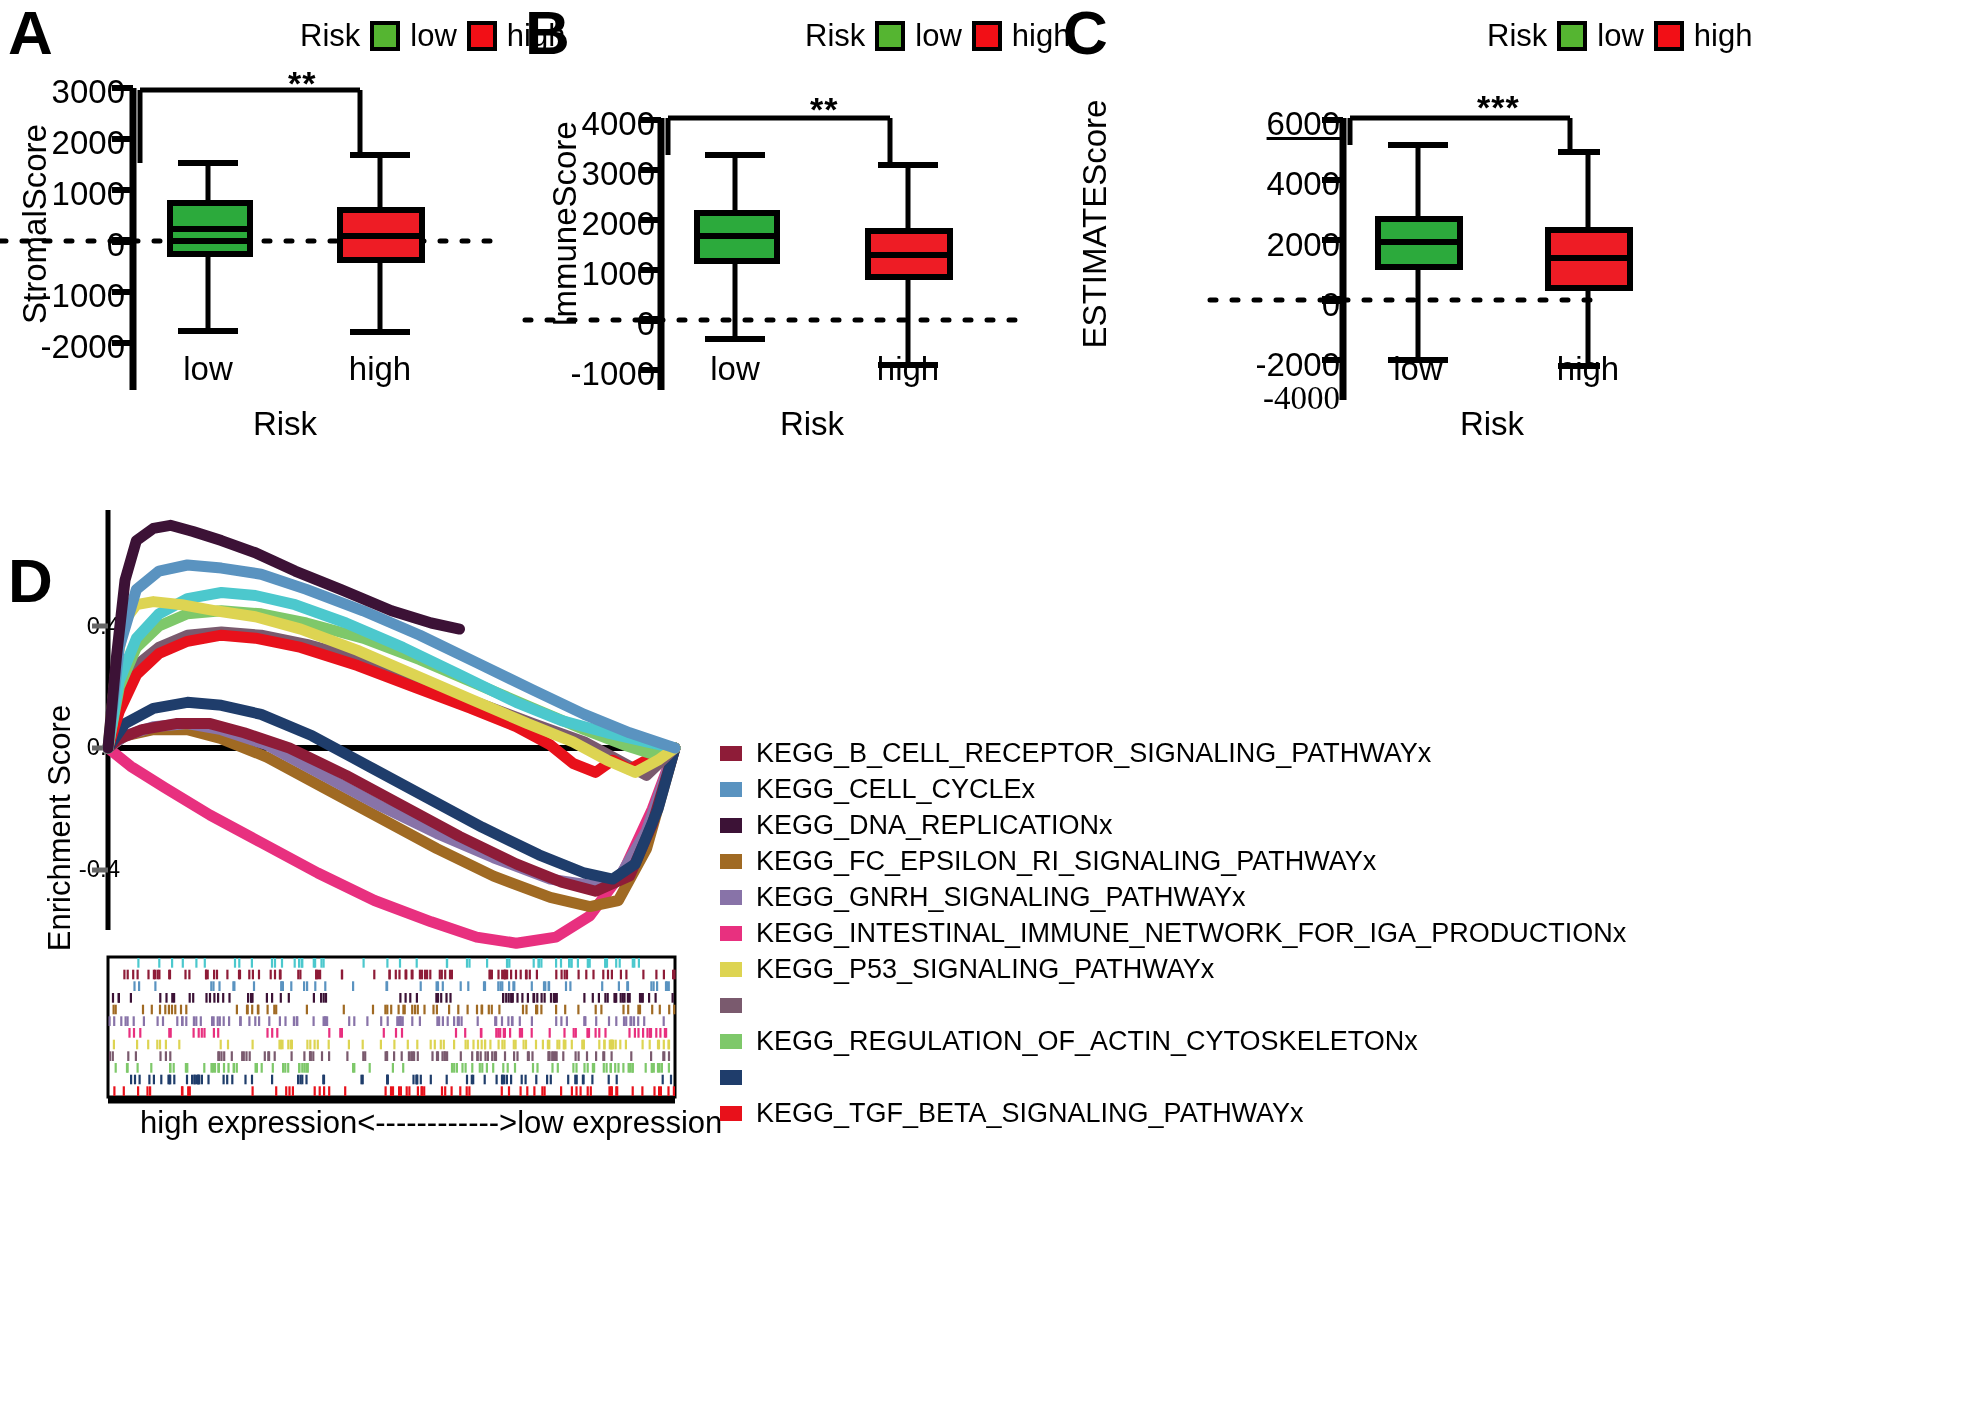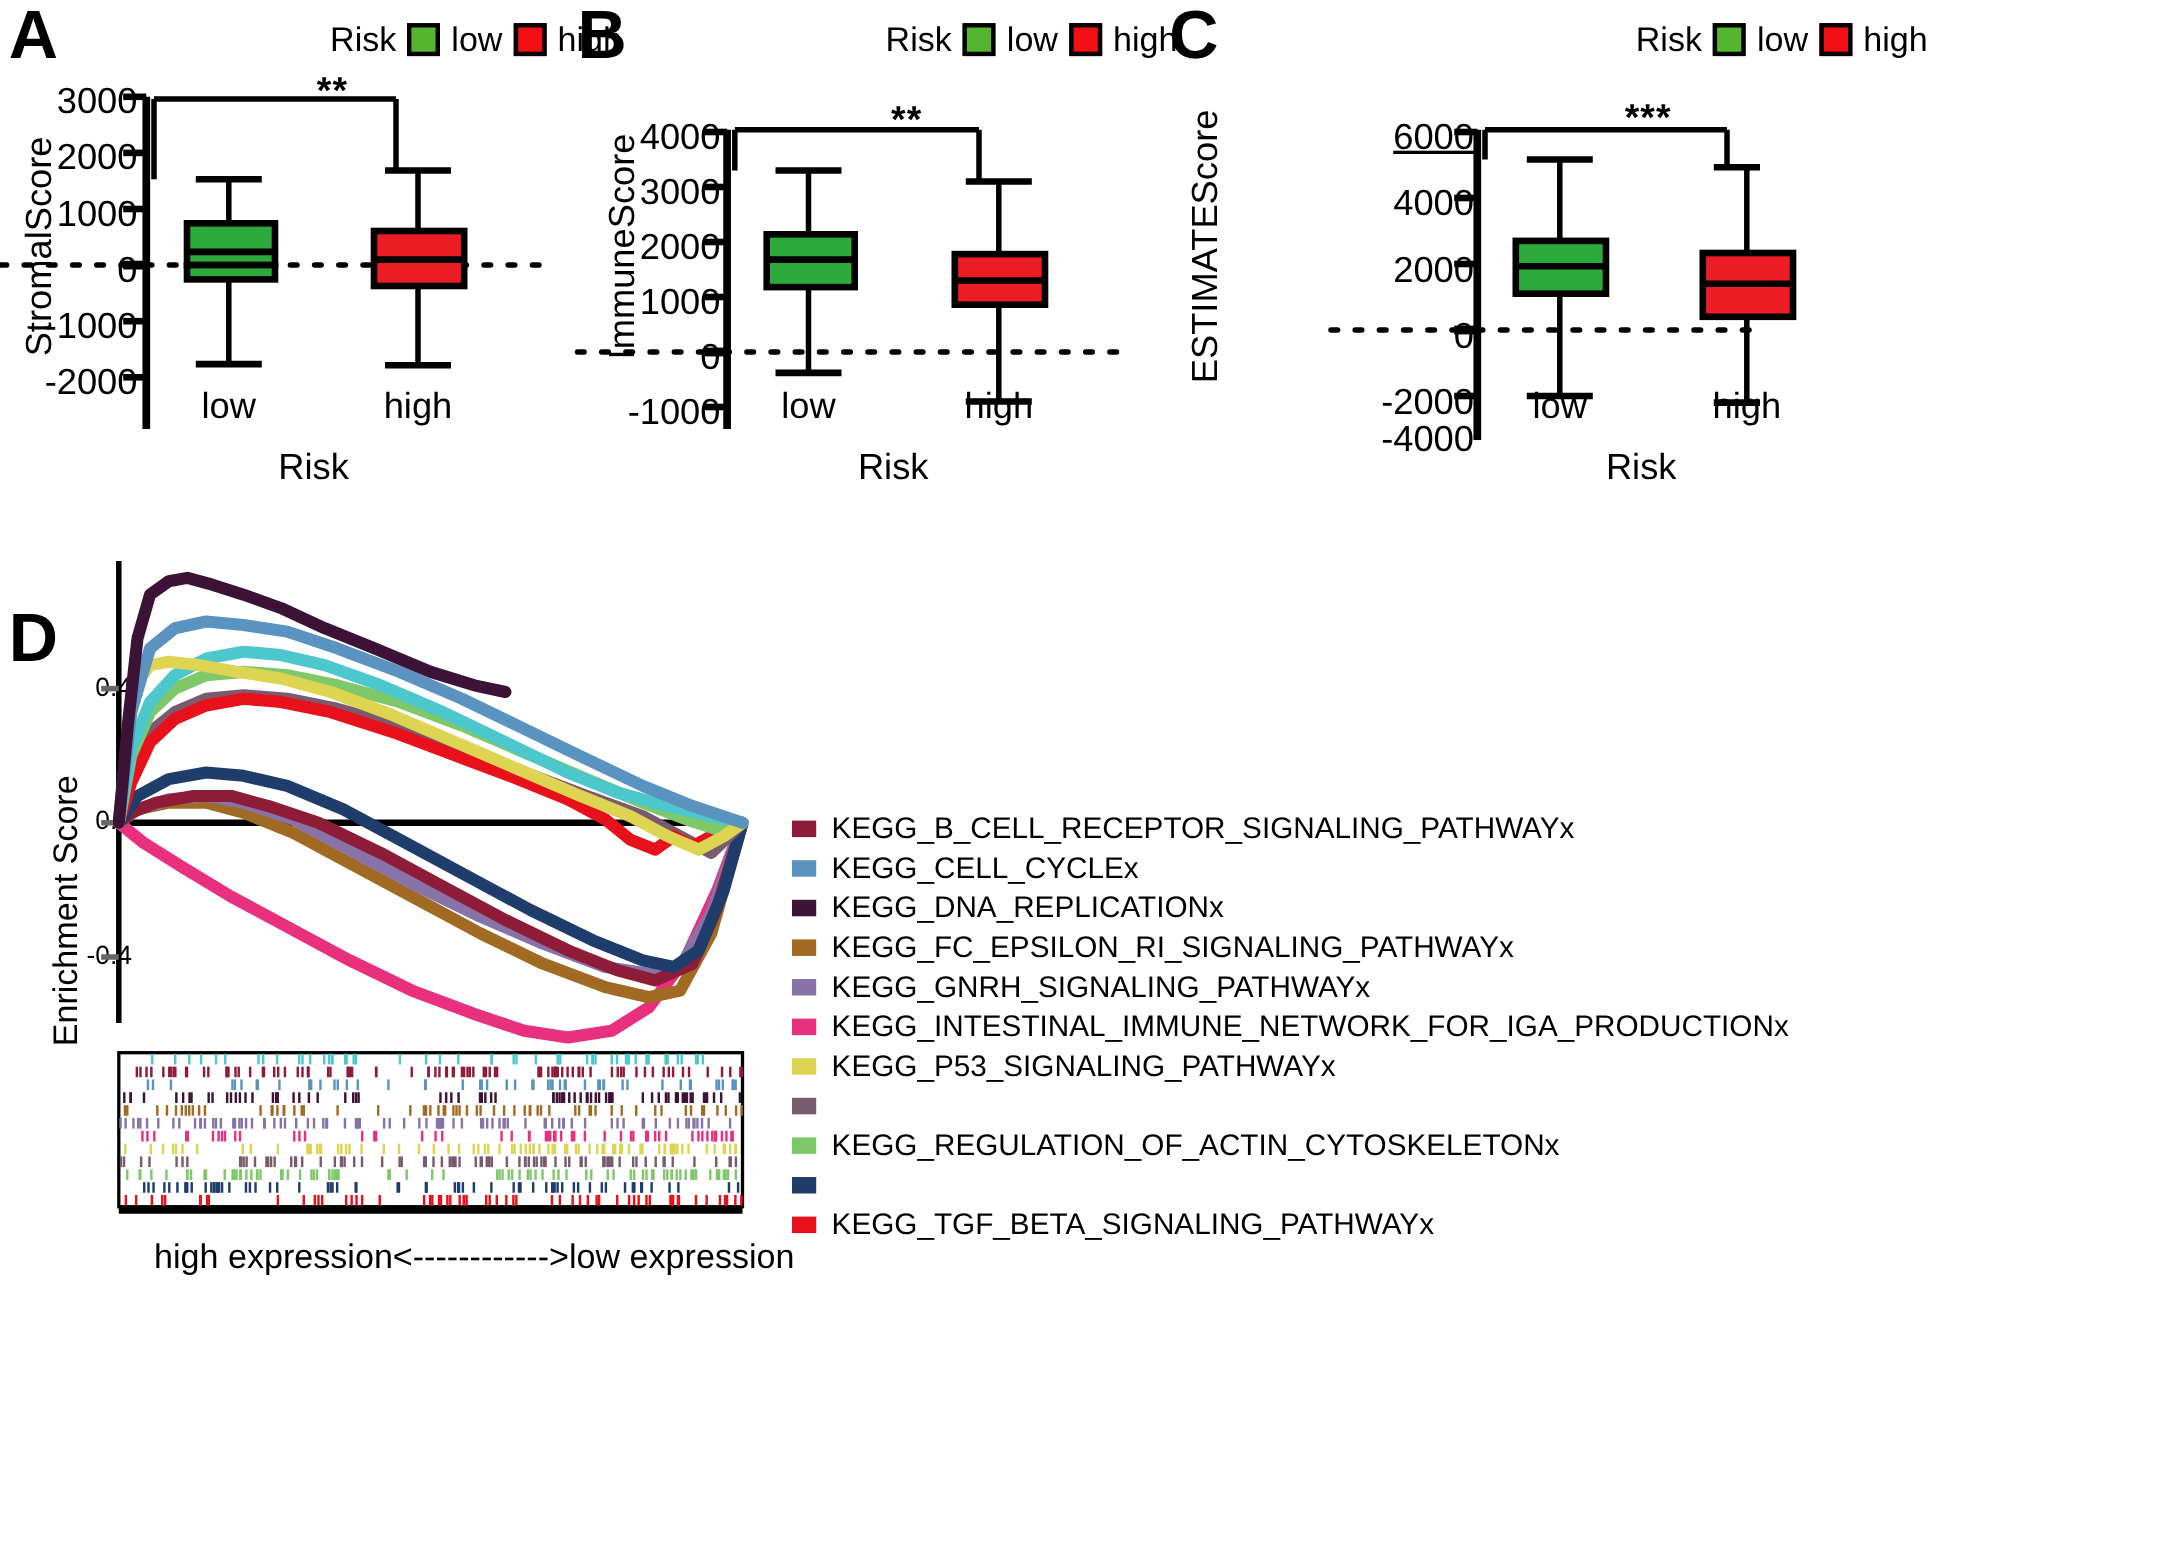--- a/index.html
+++ b/index.html
@@ -140,21 +140,21 @@
   <span class="lab">high</span>
 </div>
 
 <div class="box-panel" style="left:1040px;top:60px;width:560px;height:350px;">
   <div class="axis-title-y" style="left:-100px;top:145px;width:310px;text-align:center;transform:rotate(-90deg);">ESTIMATEScore</div>
   <div class="tick-label" style="left:185px;top:45px;width:115px;text-decoration:underline;">6000</div>
   <div class="tick-label" style="left:185px;top:105px;width:115px;">4000</div>
   <div class="tick-label" style="left:185px;top:166px;width:115px;">2000</div>
   <div class="tick-label" style="left:185px;top:226px;width:115px;">0</div>
   <div class="tick-label" style="left:173px;top:286px;width:127px;">-2000</div>
-  <div class="tick-label" style="left:173px;top:320px;width:127px;">-4000</div>
+  <div class="tick-label" style="left:173px;top:320px;width:127px;font-family:Liberation Serif, serif;">-4000</div>
   <div class="sig" style="left:437px;top:28px;">***</div>
   <svg width="560" height="350">
     <line x1="170" y1="240" x2="560" y2="240" stroke="#000" stroke-width="5" stroke-dasharray="6,16" stroke-linecap="round"></line>
     <line x1="310" y1="58" x2="310" y2="85" stroke="#000" stroke-width="5"></line>
     <line x1="310" y1="58" x2="530" y2="58" stroke="#000" stroke-width="5"></line>
     <line x1="530" y1="58" x2="530" y2="92" stroke="#000" stroke-width="5"></line>
     <line x1="303" y1="58" x2="303" y2="340" stroke="#000" stroke-width="7"></line>
     <line x1="303" y1="60" x2="282" y2="60" stroke="#000" stroke-width="6"></line>
     <line x1="303" y1="120" x2="282" y2="120" stroke="#000" stroke-width="6"></line>
     <line x1="303" y1="180" x2="282" y2="180" stroke="#000" stroke-width="6"></line>
@@ -1058,21 +1058,21 @@
       <line x1="490.8" x2="490.8" y1="131.3" y2="141.0" stroke="#e8111b" stroke-width="2.2"></line>
       <line x1="366.7" x2="366.7" y1="131.3" y2="141.0" stroke="#e8111b" stroke-width="2.2"></line>
       <line x1="306.7" x2="306.7" y1="131.3" y2="141.0" stroke="#e8111b" stroke-width="2.2"></line>
     </g>
 </svg>
 
 <svg width="600" height="20" style="position:absolute;left:100px;top:1094px;">
   <line x1="8" y1="6" x2="575" y2="6" stroke="#000" stroke-width="7"></line>
 </svg>
 
-<div class="gsea-xcaption" style="left:140px;top:1105px;margin-top:20px;">high expression&lt;------------&gt;low expression</div>
+<div class="gsea-xcaption" style="left:140px;top:1105px;">high expression&lt;------------&gt;low expression</div>
 
 <div class="gsea-legend" id="gsea-legend" style="left:720px;top:735px;">
     <div class="row">
       <span class="sw" style="background: rgb(142, 28, 56);"></span>
       <span class="txt">KEGG_B_CELL_RECEPTOR_SIGNALING_PATHWAYx</span>
     </div>
     <div class="row">
       <span class="sw" style="background: rgb(90, 147, 192);"></span>
       <span class="txt">KEGG_CELL_CYCLEx</span>
     </div>

